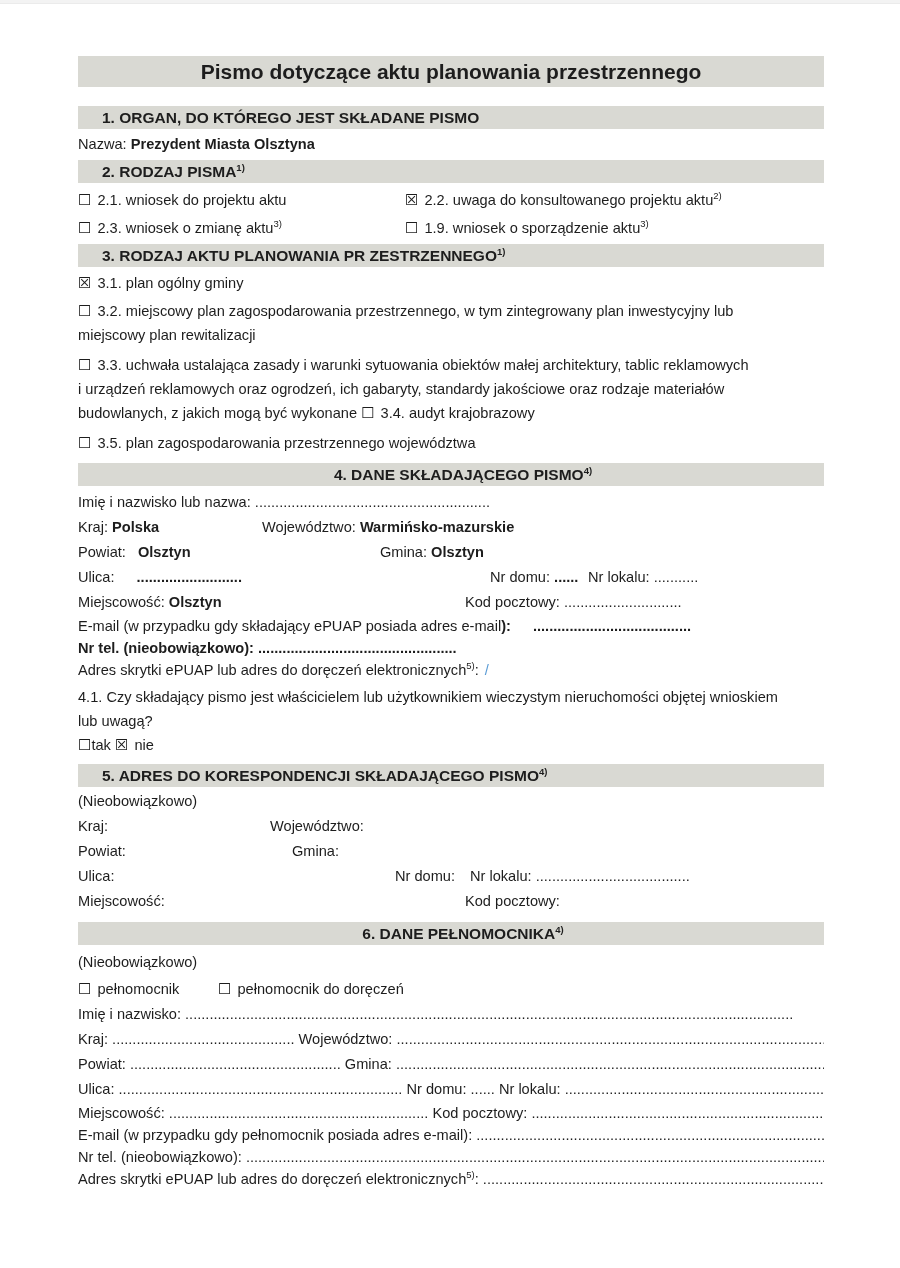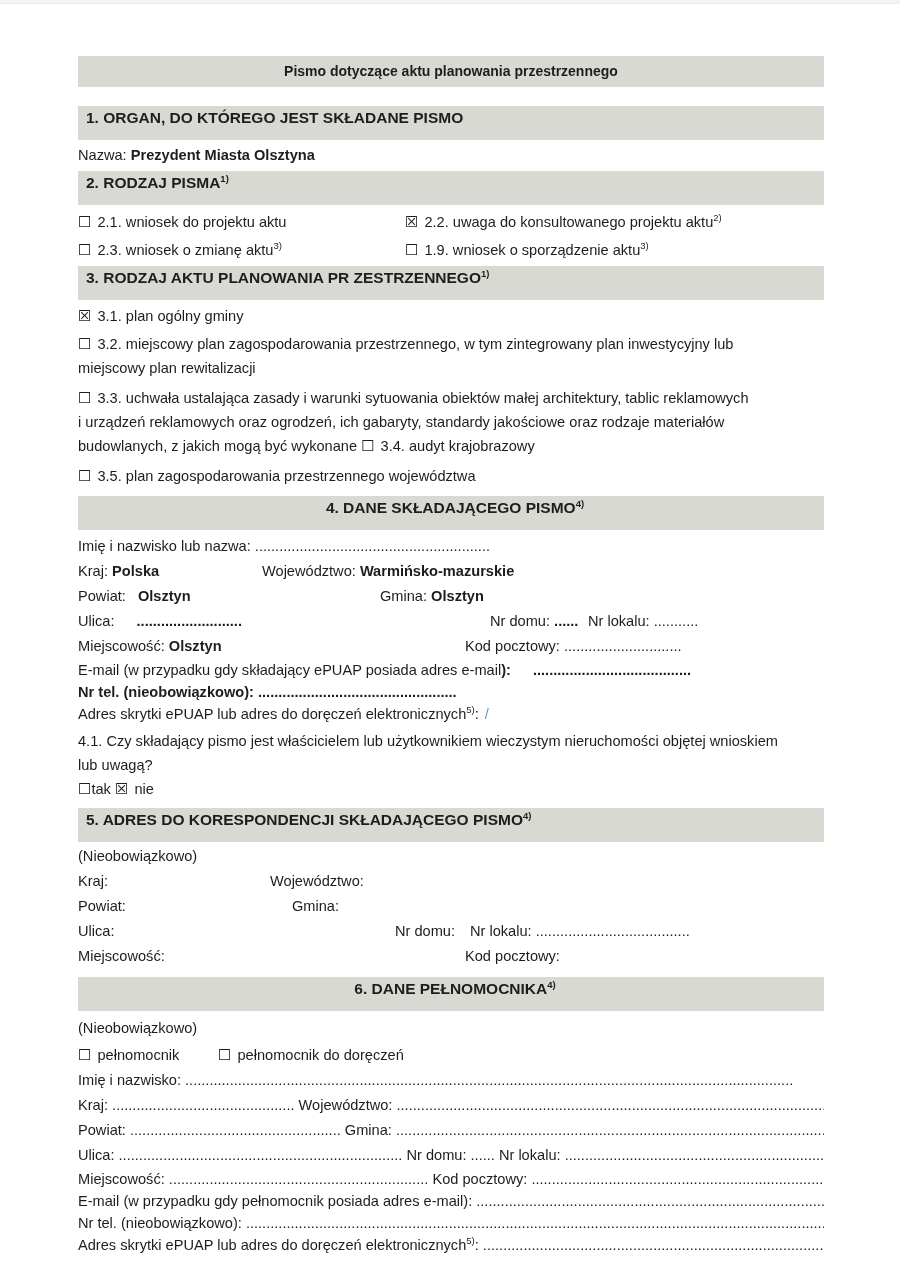--- a/index.html
+++ b/index.html
@@ -5,25 +5,25 @@
   html,body{margin:0;padding:0;}
   body{
     width:900px;height:1268px;background:#ffffff;
     font-family:"Liberation Sans",sans-serif;color:#1d1d1d;
     overflow:hidden;
   }
   .topstrip{height:3px;background:#f3f3f3;border-bottom:1px solid #ebebeb;}
   .content{width:746px;margin-left:78px;}
   .titlebar{
     margin-top:52px;background:#d9d9d3;height:31px;line-height:31px;
-    text-align:center;font-weight:bold;font-size:14px;
+    text-align:center;font-weight:bold;font-size:21px;
   }
   .sechead{
-    background:#d9d9d3;height:34px;line-height:23px;
-    font-weight:bold;font-size:15.5px;padding-left:8px;
+    background:#d9d9d3;height:23px;line-height:23px;
+    font-weight:bold;font-size:15.5px;padding-left:24px;
   }
   .line{font-size:14.6px;line-height:25px;white-space:nowrap;overflow:hidden;}
   .lh24{line-height:24px;}
   sup{font-size:9.5px;line-height:0;}
   .b{font-weight:bold;}
   .cols{display:flex;}
   .cell{white-space:nowrap;}
   .w184{width:184px;} .w302{width:302px;} .w412{width:412px;} .w98{width:98px;}
   .w387{width:387px;} .w192{width:192px;} .w214{width:214px;} .w317{width:317px;}
   .w75{width:75px;}  .w327{width:327px;} .w140{width:140px;}

